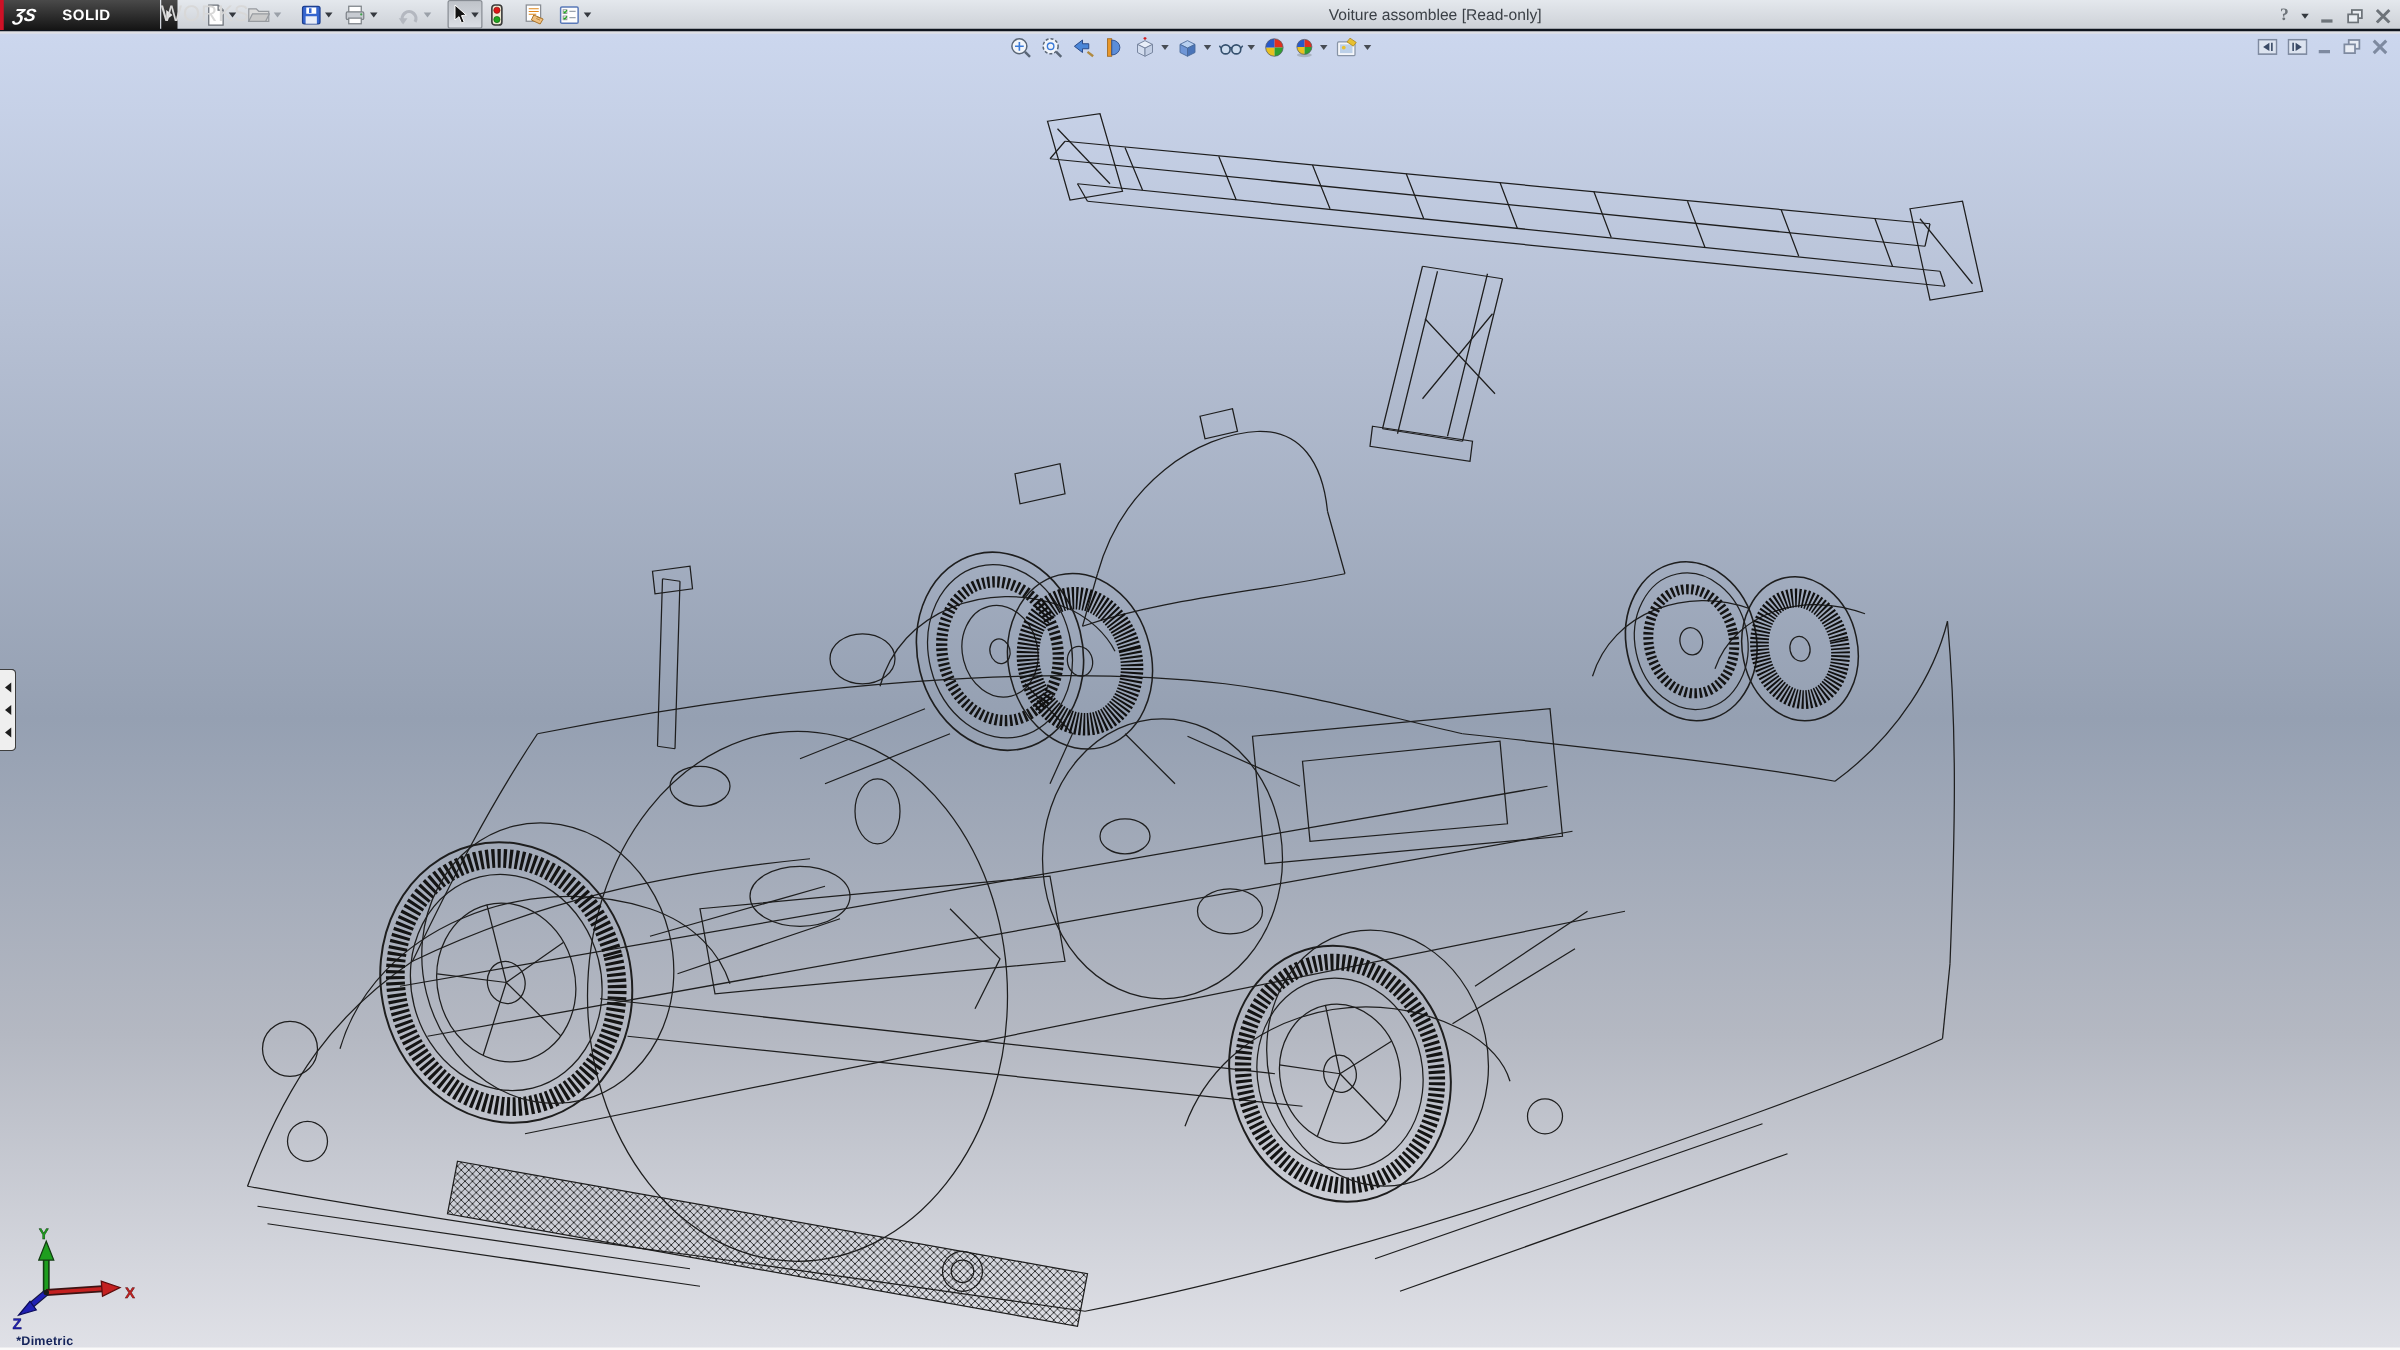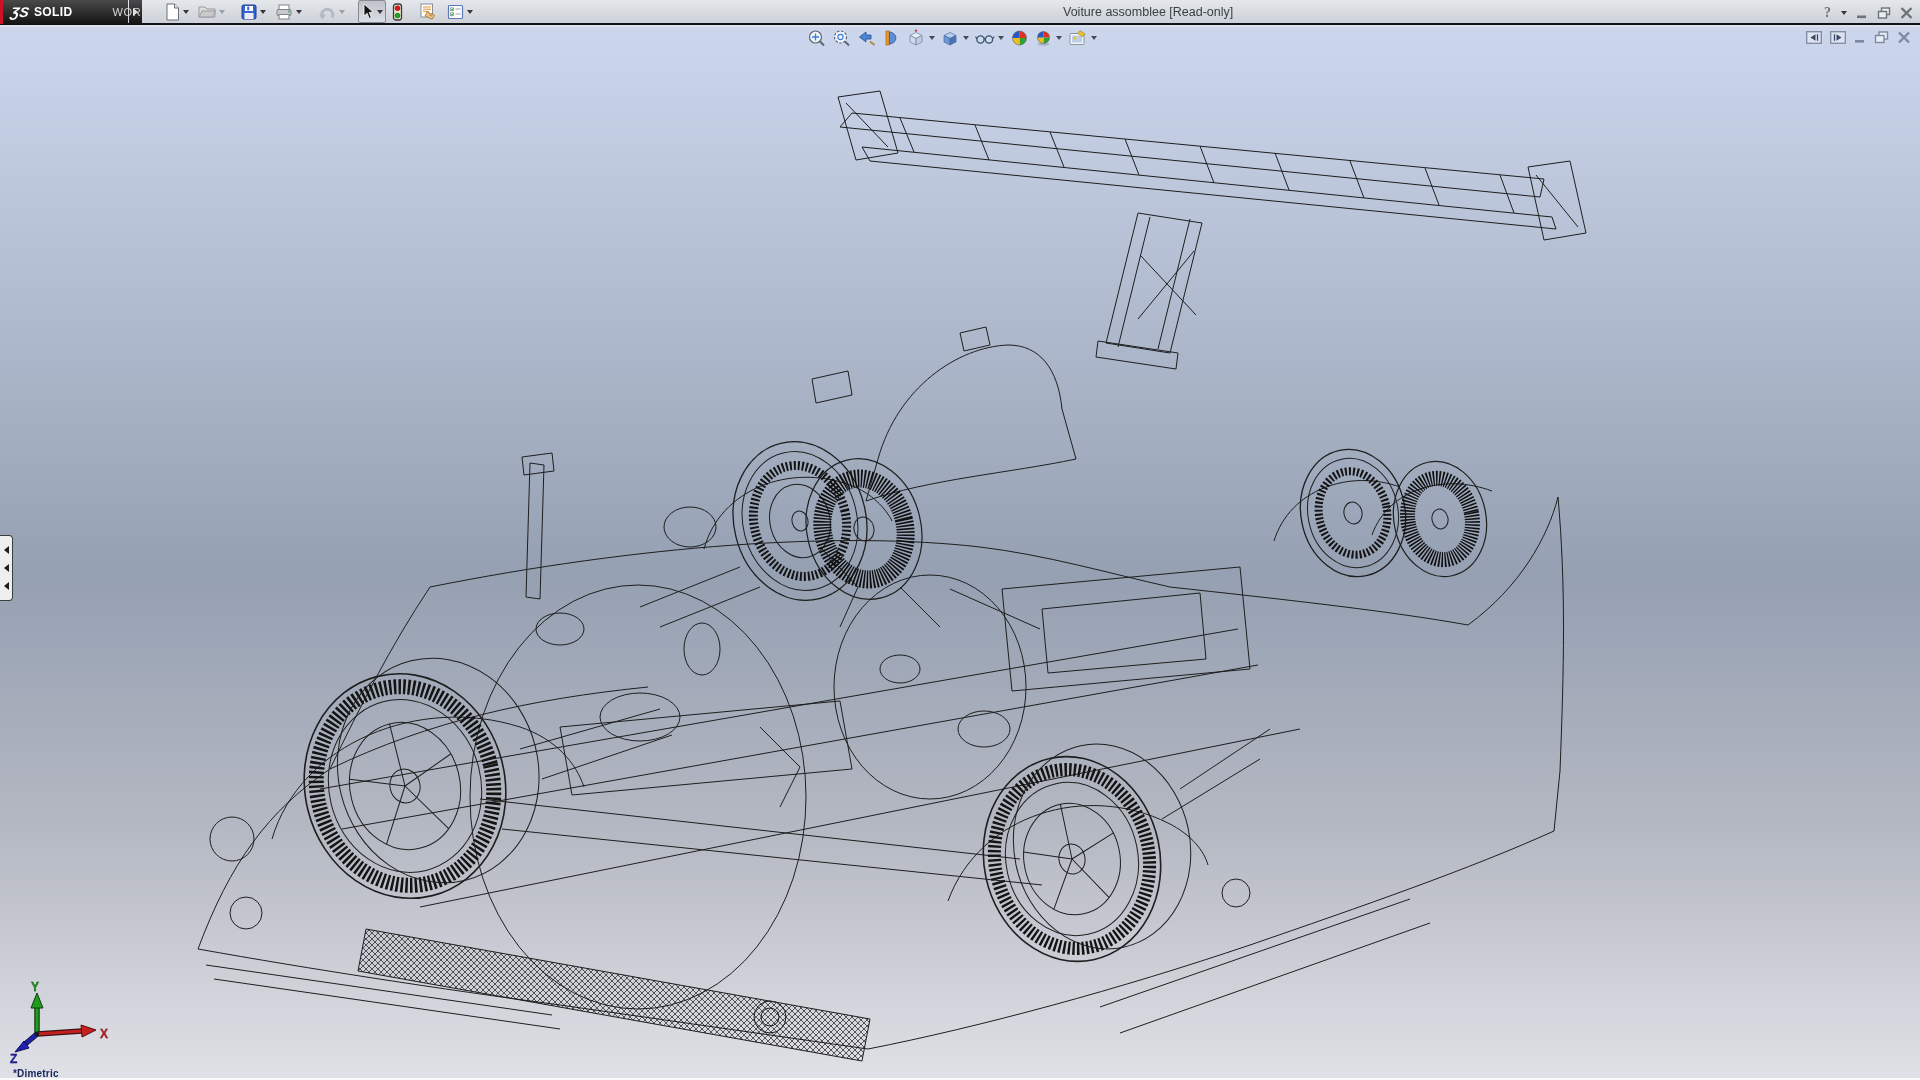--- a/index.html
+++ b/index.html
@@ -7,22 +7,22 @@
     font-family:"Liberation Sans", sans-serif; background:#dfe0e6; position:relative; }
 
   
   .titlebar { position:absolute; top:0; left:0; right:0; height:25px;
     background:linear-gradient(#e4e8ed,#cdd1d7); border-bottom:2px solid #0e141d;
     display:flex; align-items:center; z-index:30; }
   .logo { width:128px; height:25px; background:linear-gradient(#4c4c4c,#141414);
     display:flex; align-items:center; padding-left:11px; position:relative; flex:none; }
   .logo::before { content:""; position:absolute; left:0; top:0; width:3px; height:100%; background:#ce1126; }
   .logo-mark { color:#fff; font-weight:bold; font-style:italic; font-size:14px; transform:skewX(-10deg); }
-  .logo-bold { color:#ffffff; font-weight:700; font-size:12px; letter-spacing:.4px; margin-left:5px; }
-  .logo-light { color:#d8d8d8; font-weight:400; font-size:11px; letter-spacing:.6px;padding-left:40px; }
+  .logo-bold { color:#ffffff; font-weight:700; font-size:12px; letter-spacing:.4px; margin-left:21px; }
+  .logo-light { color:#d8d8d8; font-weight:400; font-size:18px; letter-spacing:.6px;padding-left:40px; }
   .logo-arrow { width:13px; height:25px; background:linear-gradient(#4c4c4c,#141414);
     margin-left:1px; display:flex; align-items:center; justify-content:center; flex:none; }
   .logo-arrow .tri-r { width:0; height:0; border-top:4px solid transparent; border-bottom:4px solid transparent; border-left:5px solid #e8e8e8; }
 
   .toolbar { display:flex; align-items:center; margin-left:20px; gap:3px; }
   .tb-btn { height:23px; display:flex; align-items:center; padding:0 2px; gap:2px; border:1px solid transparent; }
   .tb-btn.grp { margin-right:7px; }
   .tb-btn.active { background:linear-gradient(#bfc3c9,#dadee4); border:1px solid #878c93; border-radius:2px; }
   .caret { width:0; height:0; border-left:3.5px solid transparent; border-right:3.5px solid transparent; border-top:4px solid #34383e; margin-left:1px; }
   .caret.dis { border-top-color:#9aa0a8; }

